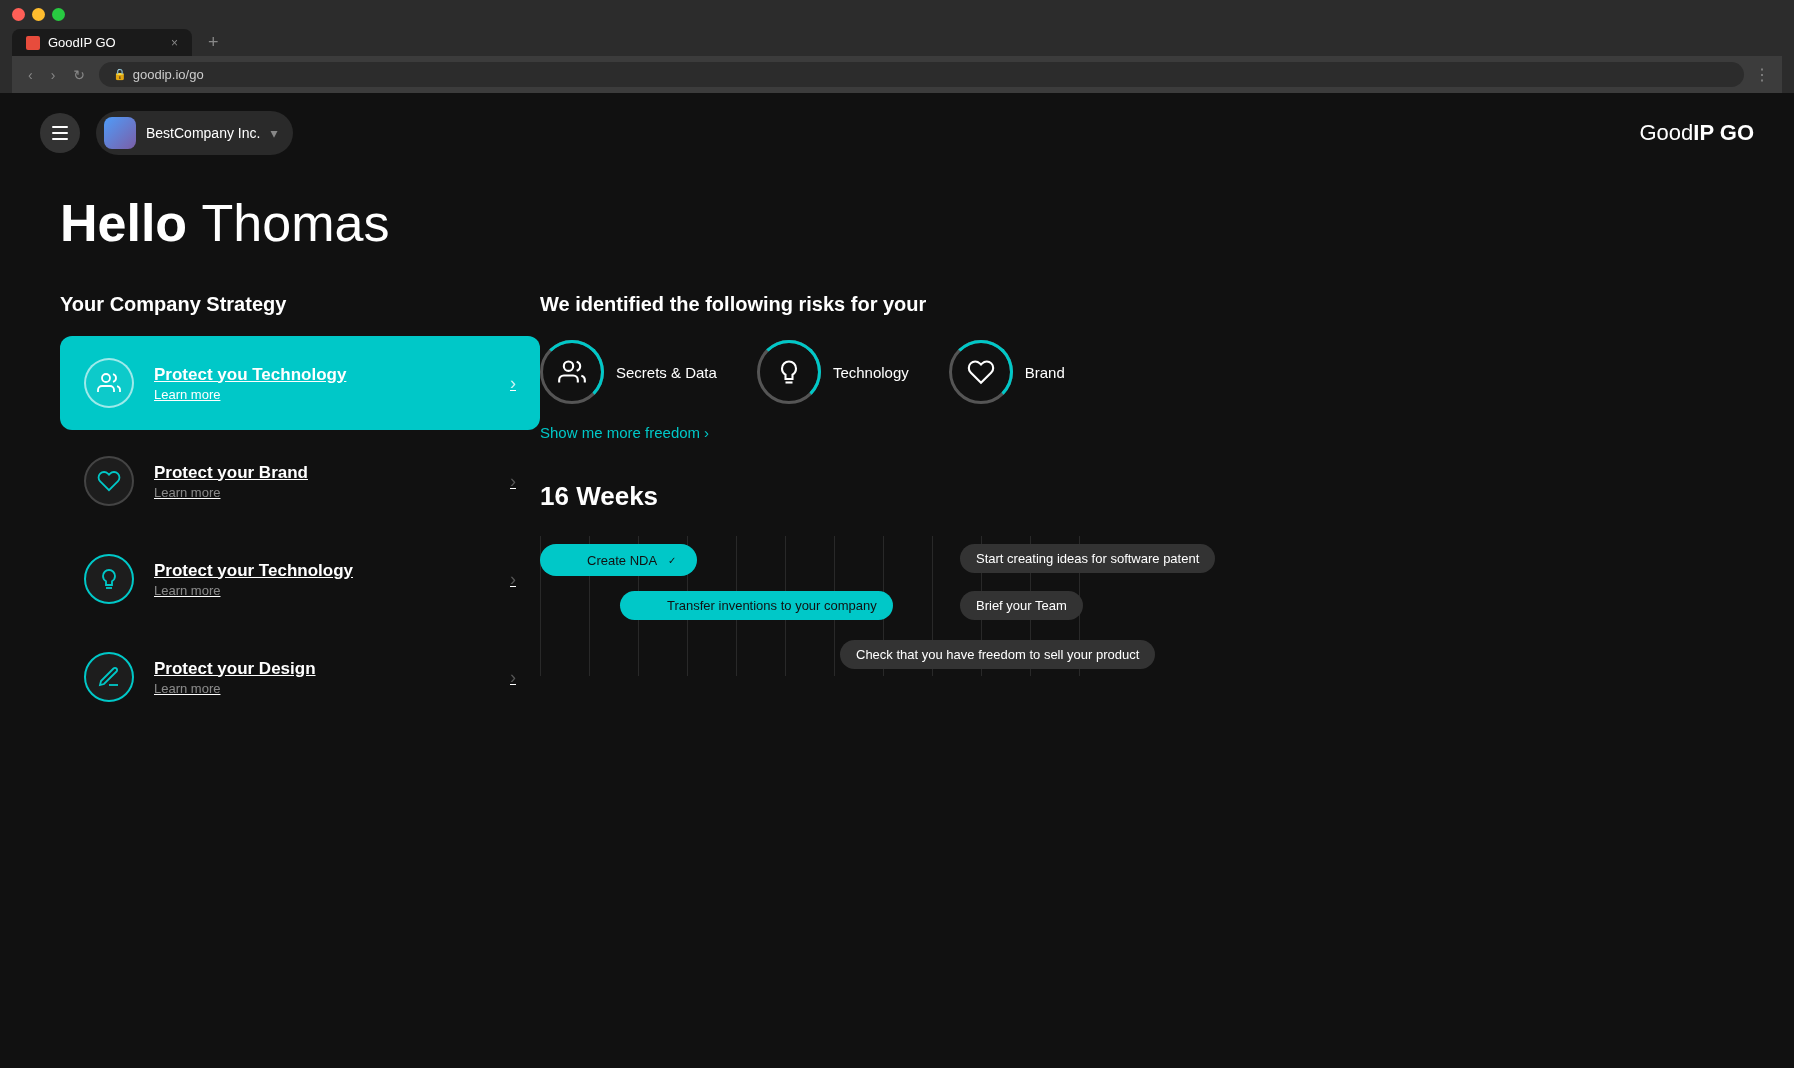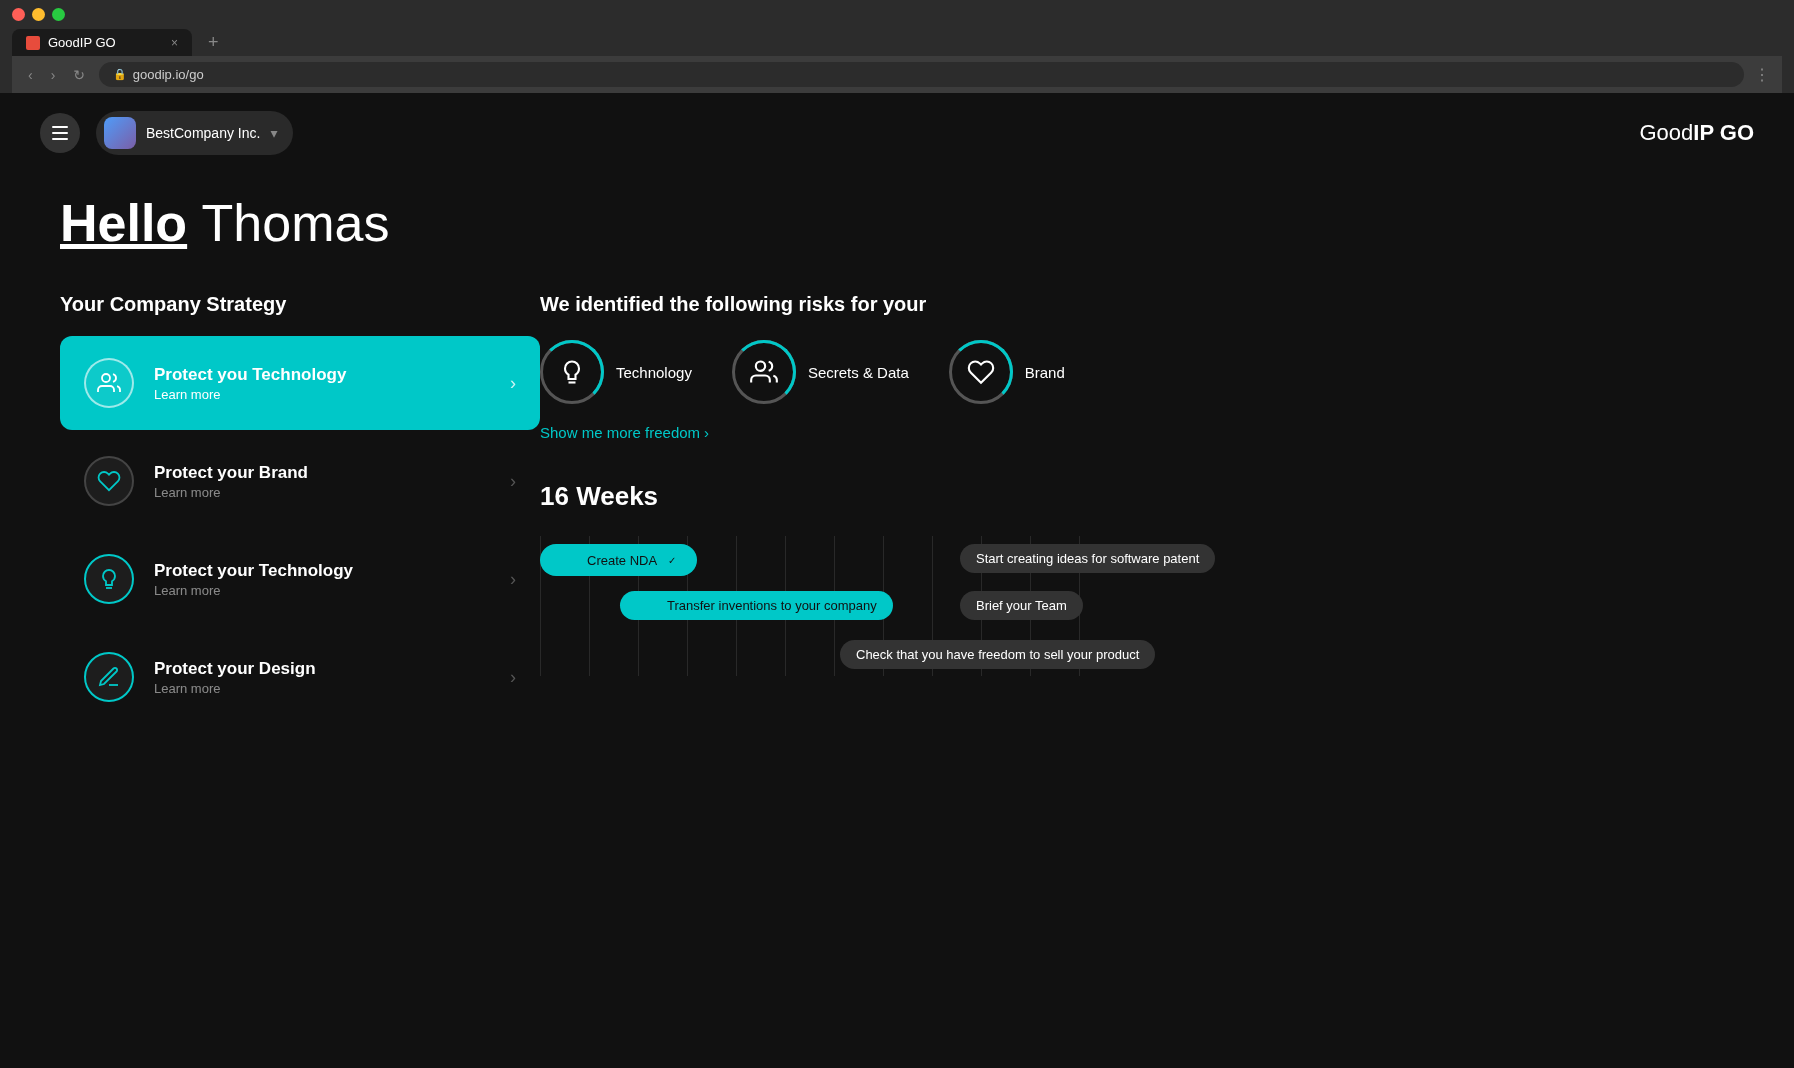--- a/index.html
+++ b/index.html
@@ -202,21 +202,20 @@
 
     .greeting {
       font-size: 52px;
       font-weight: 300;
       margin-bottom: 40px;
       color: #fff;
     }
 
     .greeting strong {
       font-weight: 700;
-      text-decoration: underline;
     }
 
     .content-columns {
       display: flex;
     }
 
     
     .left-column {
       flex: 0 0 480px;
     }
@@ -225,20 +224,21 @@
       font-size: 20px;
       font-weight: 600;
       margin-bottom: 20px;
       color: #fff;
     }
 
     .strategy-cards {
       display: flex;
       flex-direction: column;
       gap: 0;
+      text-decoration: underline;
     }
 
     .strategy-card {
       display: flex;
       align-items: center;
       gap: 20px;
       padding: 22px 24px;
       border-radius: 12px;
       margin-bottom: 4px;
       cursor: pointer;
@@ -564,42 +564,42 @@
 
       <div class="right-column">
 
         <h2 class="section-title risks-title">We identified the following risks for your</h2>
 
         <div class="risks-icons">
 
           <div class="risk-item">
             <div class="risk-circle">
               <svg viewBox="0 0 24 24" fill="none" stroke="white" stroke-width="1.8" width="28" height="28">
-                <path d="M9 21h6"></path>
-                <path d="M12 3a6 6 0 0 1 6 6c0 2.22-1.21 4.16-3 5.2V18H9v-3.8A6 6 0 0 1 6 9a6 6 0 0 1 6-6z"></path>
-              </svg>
-            </div>
-            <span class="risk-label">Technology</span>
-          </div>
-
-          <div class="risk-item">
-            <div class="risk-circle">
-              <svg viewBox="0 0 24 24" fill="none" stroke="white" stroke-width="1.8" width="28" height="28">
                 <path d="M17 21v-2a4 4 0 0 0-4-4H5a4 4 0 0 0-4 4v2"></path>
                 <circle cx="9" cy="7" r="4"></circle>
                 <path d="M23 21v-2a4 4 0 0 0-3-3.87"></path>
                 <path d="M16 3.13a4 4 0 0 1 0 7.75"></path>
               </svg>
             </div>
             <span class="risk-label">Secrets &amp; Data</span>
           </div>
 
           <div class="risk-item">
             <div class="risk-circle">
               <svg viewBox="0 0 24 24" fill="none" stroke="white" stroke-width="1.8" width="28" height="28">
+                <path d="M9 21h6"></path>
+                <path d="M12 3a6 6 0 0 1 6 6c0 2.22-1.21 4.16-3 5.2V18H9v-3.8A6 6 0 0 1 6 9a6 6 0 0 1 6-6z"></path>
+              </svg>
+            </div>
+            <span class="risk-label">Technology</span>
+          </div>
+
+          <div class="risk-item">
+            <div class="risk-circle">
+              <svg viewBox="0 0 24 24" fill="none" stroke="white" stroke-width="1.8" width="28" height="28">
                 <path d="M20.84 4.61a5.5 5.5 0 0 0-7.78 0L12 5.67l-1.06-1.06a5.5 5.5 0 0 0-7.78 7.78l1.06 1.06L12 21.23l7.78-7.78 1.06-1.06a5.5 5.5 0 0 0 0-7.78z"></path>
               </svg>
             </div>
             <span class="risk-label">Brand</span>
           </div>
 
         </div>
 
         <a class="show-more-link" href="#">
           <span>Show me more freedom</span>

